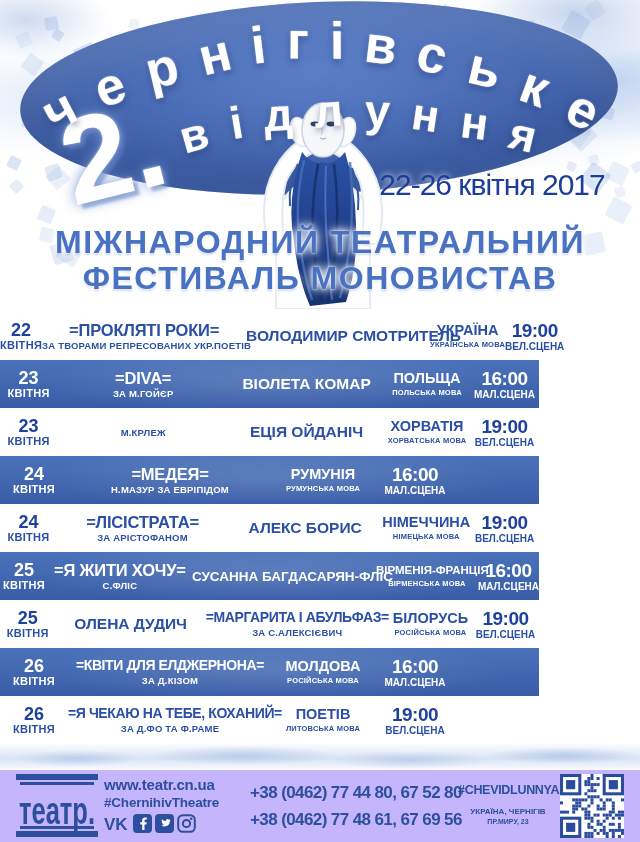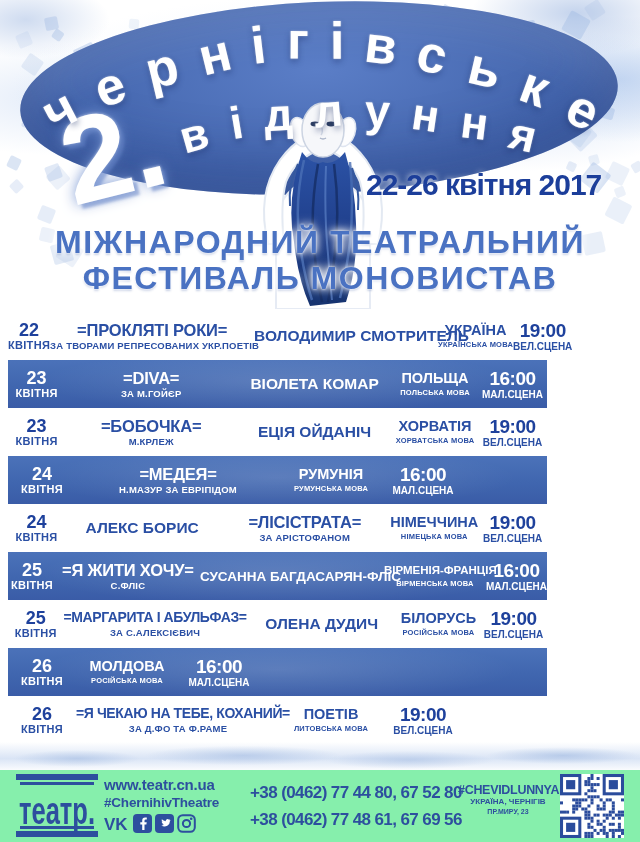--- a/index.html
+++ b/index.html
@@ -31,32 +31,32 @@
   #arch1{left:44px;top:14px;width:554px;}
   #arch2{left:180px;top:88px;width:356px;}
   .numeral{
     position:absolute;left:62px;top:92px;z-index:4;
     font-size:122px;font-weight:bold;color:#fff;line-height:1;
     transform:rotate(-14deg);
     text-shadow:0 0 14px rgba(120,150,210,.95), 4px 5px 3px rgba(95,125,195,.55), 0 0 3px #fff;
   }
   .figure{position:absolute;left:238px;top:94px;z-index:3;}
   .dates{
-    position:absolute;left:366px;top:168px;width:252px;z-index:5;
-    font-size:30px;font-weight:bold;letter-spacing:-1px;color:#1c3e9a;white-space:nowrap;
+    position:absolute;left:366px;top:168px;width:252px;z-index:5;text-align:center;
+    font-size:30px;font-weight:normal;letter-spacing:-1px;color:#1c3e9a;white-space:nowrap;
     text-shadow:0 0 6px rgba(255,255,255,.9);
   }
   .fest-line{
     position:absolute;left:0;right:0;z-index:5;text-align:center;line-height:1;
     font-size:32px;font-weight:bold;letter-spacing:1.5px;color:#4a72c2;white-space:nowrap;
     text-shadow:0 0 2px #fff, 0 0 7px #fff, 0 0 12px #fff, 0 2px 2px rgba(50,80,160,.35);
   }
   #fest1{top:226px;} #fest2{top:262px;}
   
-  .schedule{position:absolute;left:0;top:312px;width:539px;z-index:6;padding-left:8px;}
+  .schedule{position:absolute;left:0;top:312px;width:539px;z-index:6;}
   .row{display:flex;height:48px;align-items:center;color:#2a4fa4;}
   .row.hl{
     color:#fff;
     background:
       radial-gradient(320px 42px at 50% 45%, rgba(255,255,255,.14), transparent 75%),
       linear-gradient(180deg,#4b72b9 0%, #4066af 55%, #3a5ca7 100%);
   }
   .c{text-align:center;}
   .c-date{width:68px;} .c-title{width:204px;} .c-perf{width:184px;} .c-country{width:102px;} .c-time{width:82px;}
   .day{font-size:18px;font-weight:bold;line-height:1.05;color:#1e419c;}
@@ -77,30 +77,30 @@
   .clouds-strip{
     position:absolute;left:0;top:742px;width:640px;height:30px;z-index:5;
     background:
       radial-gradient(90px 12px at 12% 55%, rgba(160,185,225,.55), transparent 70%),
       radial-gradient(140px 14px at 38% 45%, rgba(150,178,222,.5), transparent 70%),
       radial-gradient(120px 13px at 64% 60%, rgba(160,185,225,.5), transparent 70%),
       radial-gradient(110px 12px at 88% 45%, rgba(150,178,222,.55), transparent 70%),
       linear-gradient(180deg, rgba(190,210,240,0) 0%, rgba(172,196,234,.45) 55%, rgba(255,255,255,0) 100%);
   }
   
-  .footer{position:absolute;left:0;top:770px;width:640px;height:72px;z-index:6;background:#86efac;color:#2d4f9e;}
+  .footer{position:absolute;left:0;top:770px;width:640px;height:72px;z-index:6;background:#c4b5fd;color:#2d4f9e;}
   .logo{position:absolute;left:14px;top:4px;}
   .site{position:absolute;left:104px;top:6px;width:152px;}
   .website{font-size:15px;font-weight:bold;letter-spacing:-.2px;}
   .social-hashtag{font-size:13.5px;font-weight:bold;margin-top:2px;letter-spacing:-.2px;}
   .icons{display:flex;gap:3px;margin-top:4px;align-items:flex-end;}
   .phones{position:absolute;left:250px;top:9px;font-weight:bold;font-size:17px;letter-spacing:-.6px;line-height:1.6;white-space:nowrap;text-align:center;}
   .fest-tag{position:absolute;left:458px;top:13px;width:100px;text-align:center;}
   .fest-tag .h{font-size:12.5px;font-weight:bold;letter-spacing:-.3px;white-space:nowrap;}
-  .loc1{font-size:8px;font-weight:bold;}
+  .loc1{font-size:8px;font-weight:bold;margin-top:10px;}
   .loc2{font-size:7px;font-weight:bold;margin-top:2px;}
   .qr{position:absolute;left:560px;top:4px;}
 </style>
 </head>
 <body>
 
 <div class="poster">
   <div class="cloud-bg"></div>
   <div class="confetti" id="confetti">
       <i style="left: 571.222px; top: 107.783px; width: 19.3169px; height: 19.3169px; transform: rotate(24deg); background: rgba(150, 178, 224, 0.25);"></i>
@@ -263,21 +263,20 @@
       <div class="stage">МАЛ.СЦЕНА</div>
     </div>
   </div>
 
   <div class="row">
     <div class="c c-date">
       <div class="day">23</div>
       <div class="month">КВІТНЯ</div>
     </div>
     <div class="c c-title">
-      <div class="t">=БОБОЧКА=</div>
       <div class="sub">М.КРЛЕЖ</div>
     </div>
     <div class="c c-perf">
       <div class="perf-n">ЕЦІЯ ОЙДАНІЧ</div>
     </div>
     <div class="c c-country">
       <div class="cn">ХОРВАТІЯ</div>
       <div class="lang">ХОРВАТСЬКА МОВА</div>
     </div>
     <div class="c c-time">
@@ -303,27 +302,27 @@
       <div class="tm">16:00</div>
       <div class="stage">МАЛ.СЦЕНА</div>
     </div>
   </div>
 
   <div class="row">
     <div class="c c-date">
       <div class="day">24</div>
       <div class="month">КВІТНЯ</div>
     </div>
+    <div class="c c-title">
+      <div class="t">=ЛІСІСТРАТА=</div>
+      <div class="sub">ЗА АРІСТОФАНОМ</div>
+    </div>
     <div class="c c-perf">
       <div class="perf-n">АЛЕКС БОРИС</div>
     </div>
-    <div class="c c-title">
-      <div class="t">=ЛІСІСТРАТА=</div>
-      <div class="sub">ЗА АРІСТОФАНОМ</div>
-    </div>
     <div class="c c-country">
       <div class="cn">НІМЕЧЧИНА</div>
       <div class="lang">НІМЕЦЬКА МОВА</div>
     </div>
     <div class="c c-time">
       <div class="tm">19:00</div>
       <div class="stage">ВЕЛ.СЦЕНА</div>
     </div>
   </div>
 
@@ -347,41 +346,45 @@
       <div class="tm">16:00</div>
       <div class="stage">МАЛ.СЦЕНА</div>
     </div>
   </div>
 
   <div class="row">
     <div class="c c-date">
       <div class="day">25</div>
       <div class="month">КВІТНЯ</div>
     </div>
+    <div class="c c-perf">
+      <div class="perf-n">ОЛЕНА ДУДИЧ</div>
+    </div>
     <div class="c c-title">
       <div class="t long">=МАРГАРИТА І АБУЛЬФАЗ=</div>
       <div class="sub">ЗА С.АЛЕКСІЄВИЧ</div>
     </div>
-    <div class="c c-perf">
-      <div class="perf-n">ОЛЕНА ДУДИЧ</div>
-    </div>
     <div class="c c-country">
       <div class="cn">БІЛОРУСЬ</div>
       <div class="lang">РОСІЙСЬКА МОВА</div>
     </div>
     <div class="c c-time">
       <div class="tm">19:00</div>
       <div class="stage">ВЕЛ.СЦЕНА</div>
     </div>
   </div>
 
   <div class="row hl">
     <div class="c c-date">
       <div class="day">26</div>
       <div class="month">КВІТНЯ</div>
+    </div>
+    <div class="c c-title">
+      <div class="t long">=КВІТИ ДЛЯ ЕЛДЖЕРНОНА=</div>
+      <div class="sub">ЗА Д.КІЗОМ</div>
     </div>
     <div class="c c-country">
       <div class="cn">МОЛДОВА</div>
       <div class="lang">РОСІЙСЬКА МОВА</div>
     </div>
     <div class="c c-time">
       <div class="tm">16:00</div>
       <div class="stage">МАЛ.СЦЕНА</div>
     </div>
   </div>

